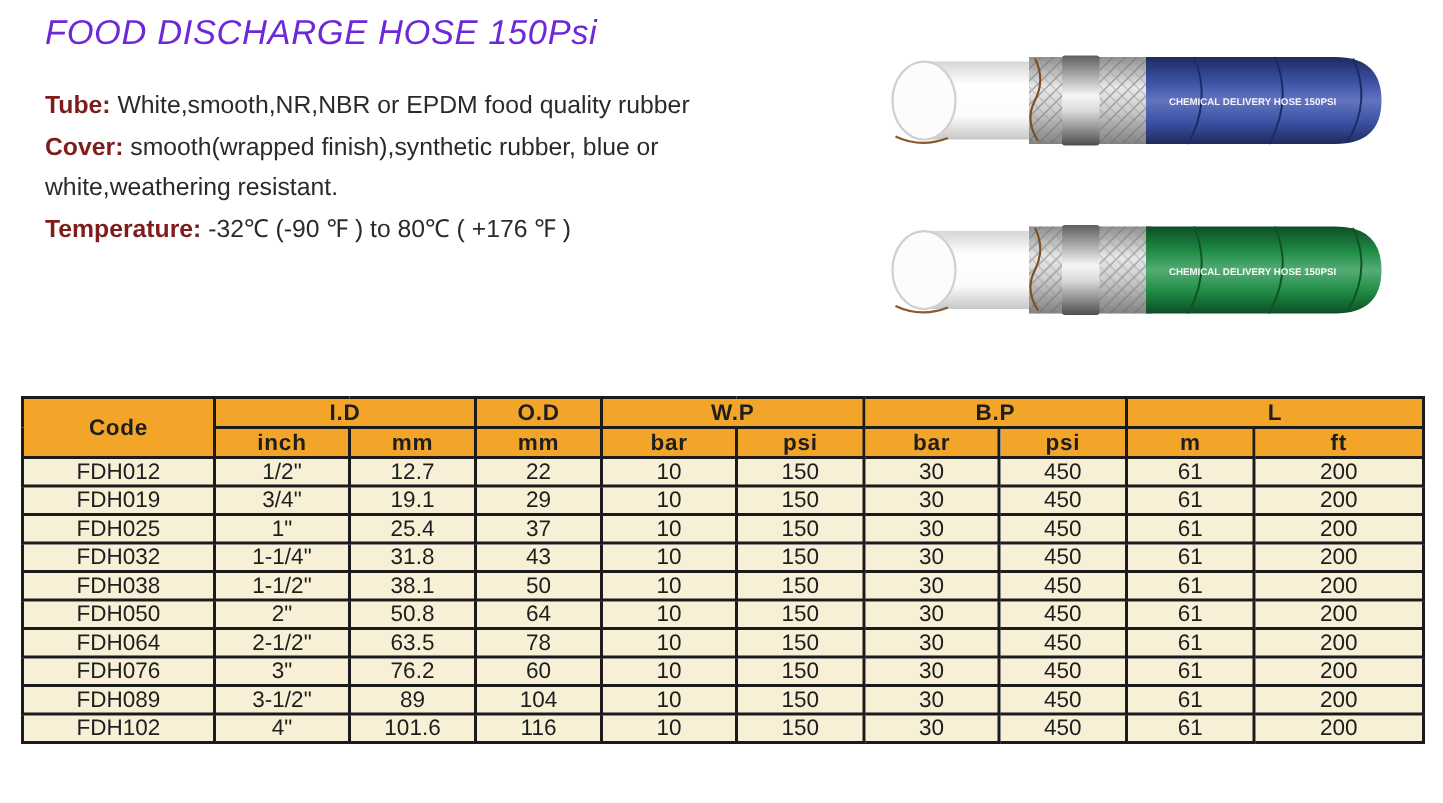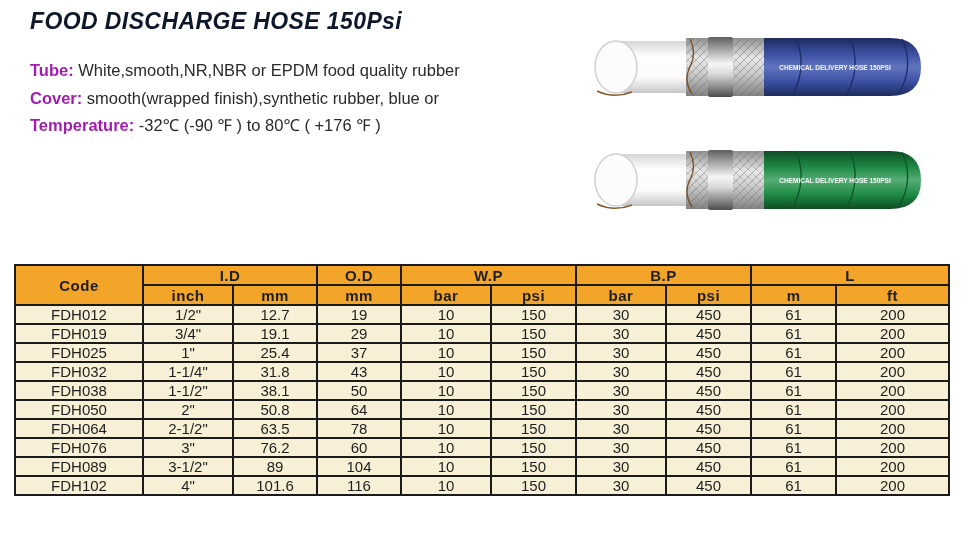--- a/index.html
+++ b/index.html
@@ -10,41 +10,41 @@
     width: 962px;
     height: 535px;
     background: #ffffff;
     overflow: hidden;
   }
   .title {
     position: absolute;
     left: 30px;
     top: 8px;
     font-size: 23px;
-    font-weight: 700;
+    font-weight: 400;
     font-style: italic;
     letter-spacing: 0.4px;
-    color: #0f172a;
+    color: #6d28d9;
     white-space: nowrap;
   }
   .specs {
     position: absolute;
     left: 30px;
     top: 57px;
     width: 552px;
     font-size: 16.5px;
     color: #2a2a2a;
   }
   .spec-line {
     height: 27.5px;
     line-height: 27.5px;
     white-space: nowrap;
     overflow: hidden;
   }
-  .spec-label { font-weight: 700; color: #a21caf; }
+  .spec-label { font-weight: 700; color: #7f1d1d; }
   .hose { position: absolute; width: 340px; }
   .hose-blue  { left: 584px; top: 36px;  }
   .hose-green { left: 584px; top: 149px; }
 
   .spec-table {
     position: absolute;
     left: 14px;
     top: 264px;
     width: 934px;
     border-collapse: collapse;
@@ -77,20 +77,21 @@
 </head>
 <body>
 
 <div class="page">
 
   <div class="title">FOOD DISCHARGE HOSE 150Psi</div>
 
   <div class="specs">
     <div class="spec-line"><span class="spec-label">Tube:</span><span> White,smooth,NR,NBR or EPDM food quality rubber</span></div>
     <div class="spec-line"><span class="spec-label">Cover:</span><span> smooth(wrapped finish),synthetic rubber, blue or</span></div>
+    <div class="spec-line"><span class="spec-label"></span><span>white,weathering resistant.</span></div>
     <div class="spec-line"><span class="spec-label">Temperature:</span><span> -32℃ (-90 ℉ ) to 80℃ ( +176 ℉ )</span></div>
   </div>
 
   <div class="hose hose-blue">
     <svg width="340" height="62" viewBox="0 0 340 62">
       <defs>
         <linearGradient id="tubeGradB" x1="0" y1="0" x2="0" y2="1">
           <stop offset="0" stop-color="#d6d6d6"></stop>
             <stop offset="0.3" stop-color="#ffffff"></stop>
           <stop offset="0.7" stop-color="#fbfbfb"></stop>
@@ -227,21 +228,21 @@
         <th>psi</th>
         <th>m</th>
         <th>ft</th>
       </tr>
     </thead>
     <tbody>
         <tr>
           <td>FDH012</td>
           <td>1/2"</td>
           <td>12.7</td>
-          <td>19</td>
+          <td>22</td>
           <td>10</td>
           <td>150</td>
           <td>30</td>
           <td>450</td>
           <td>61</td>
           <td>200</td>
         </tr>
         <tr>
           <td>FDH019</td>
           <td>3/4"</td>

